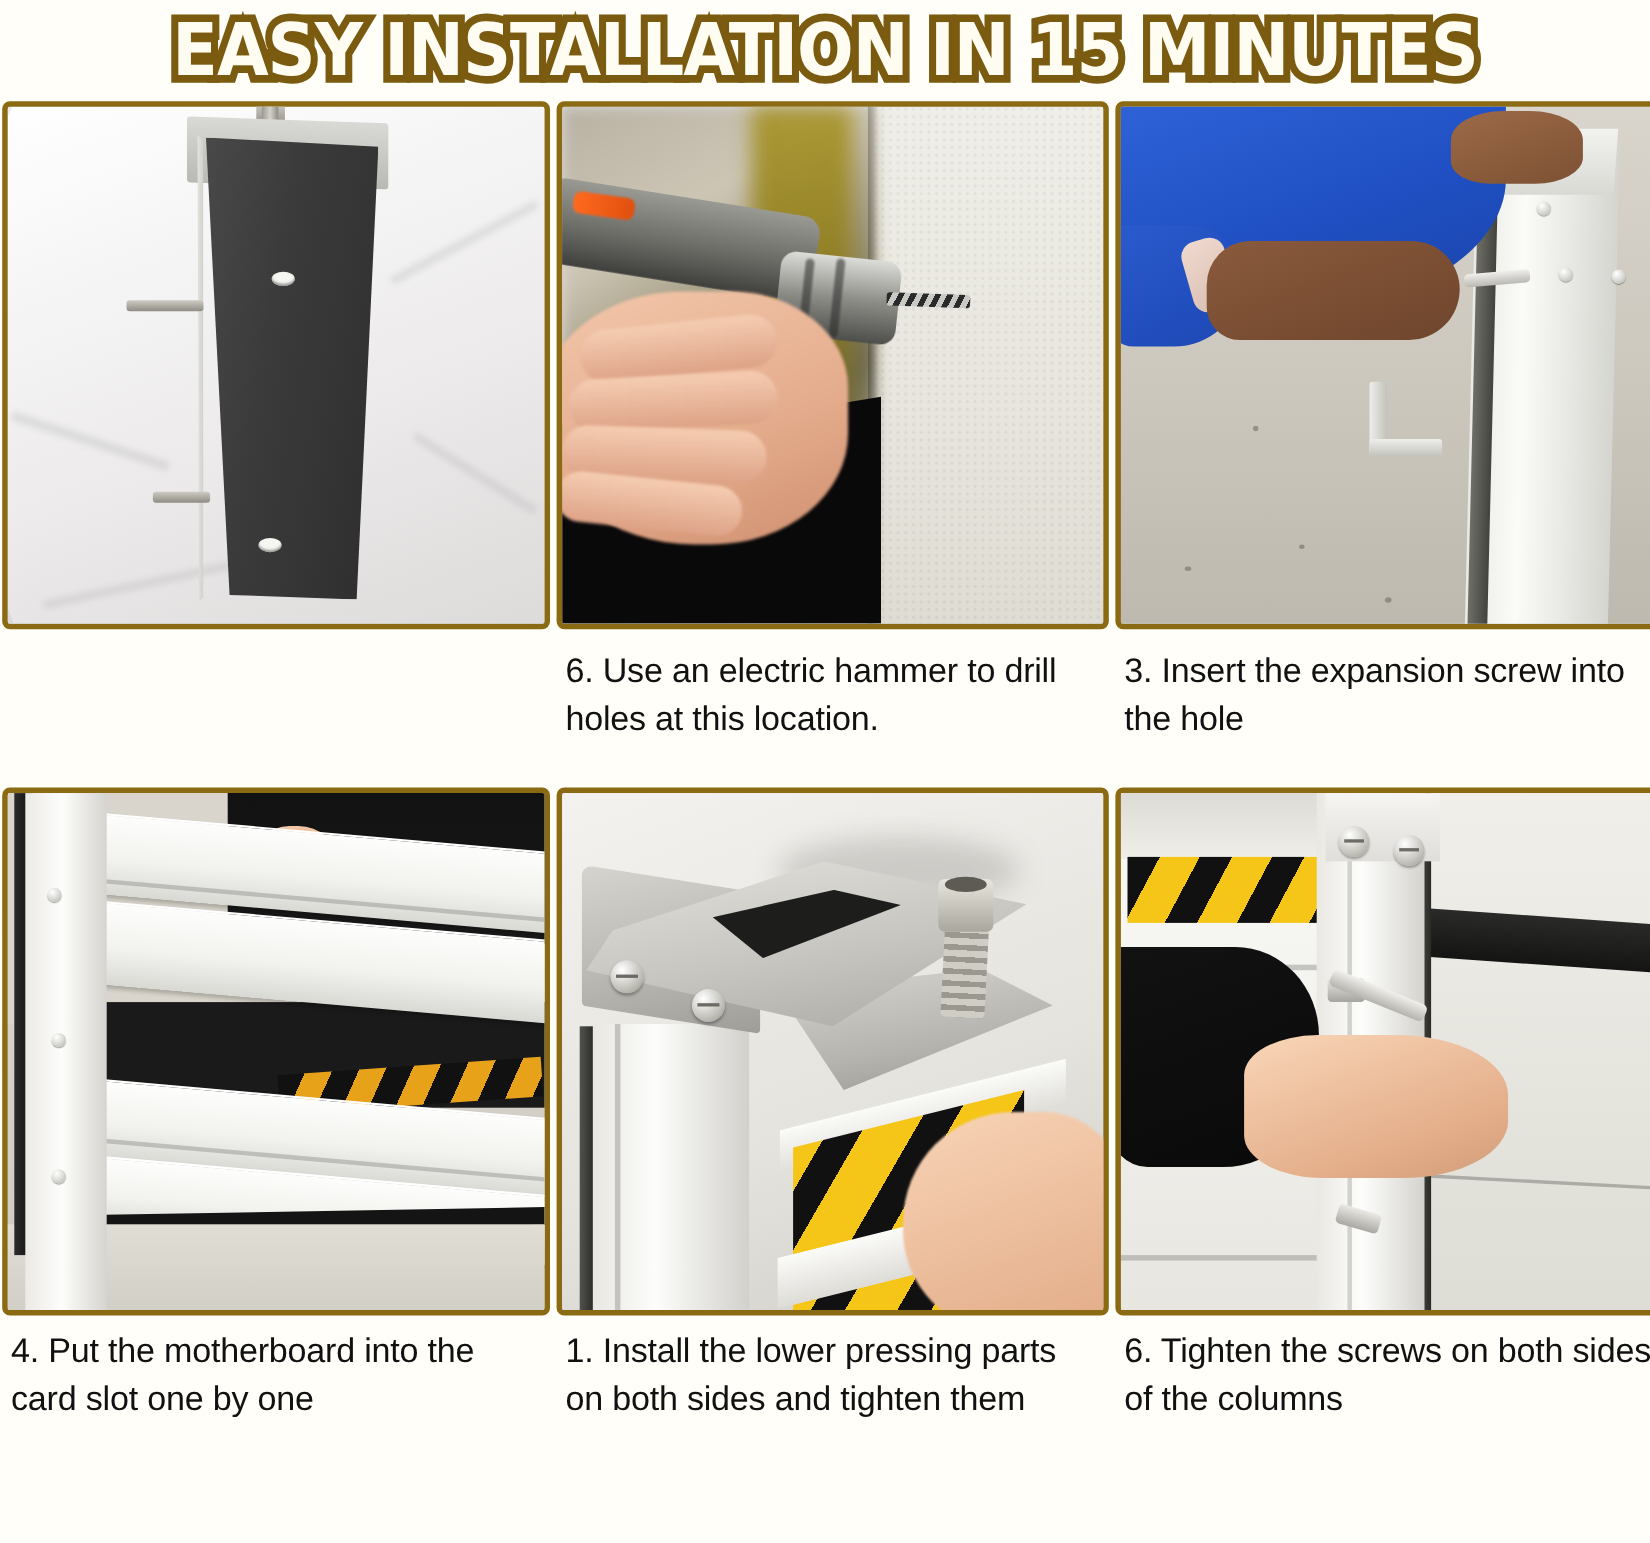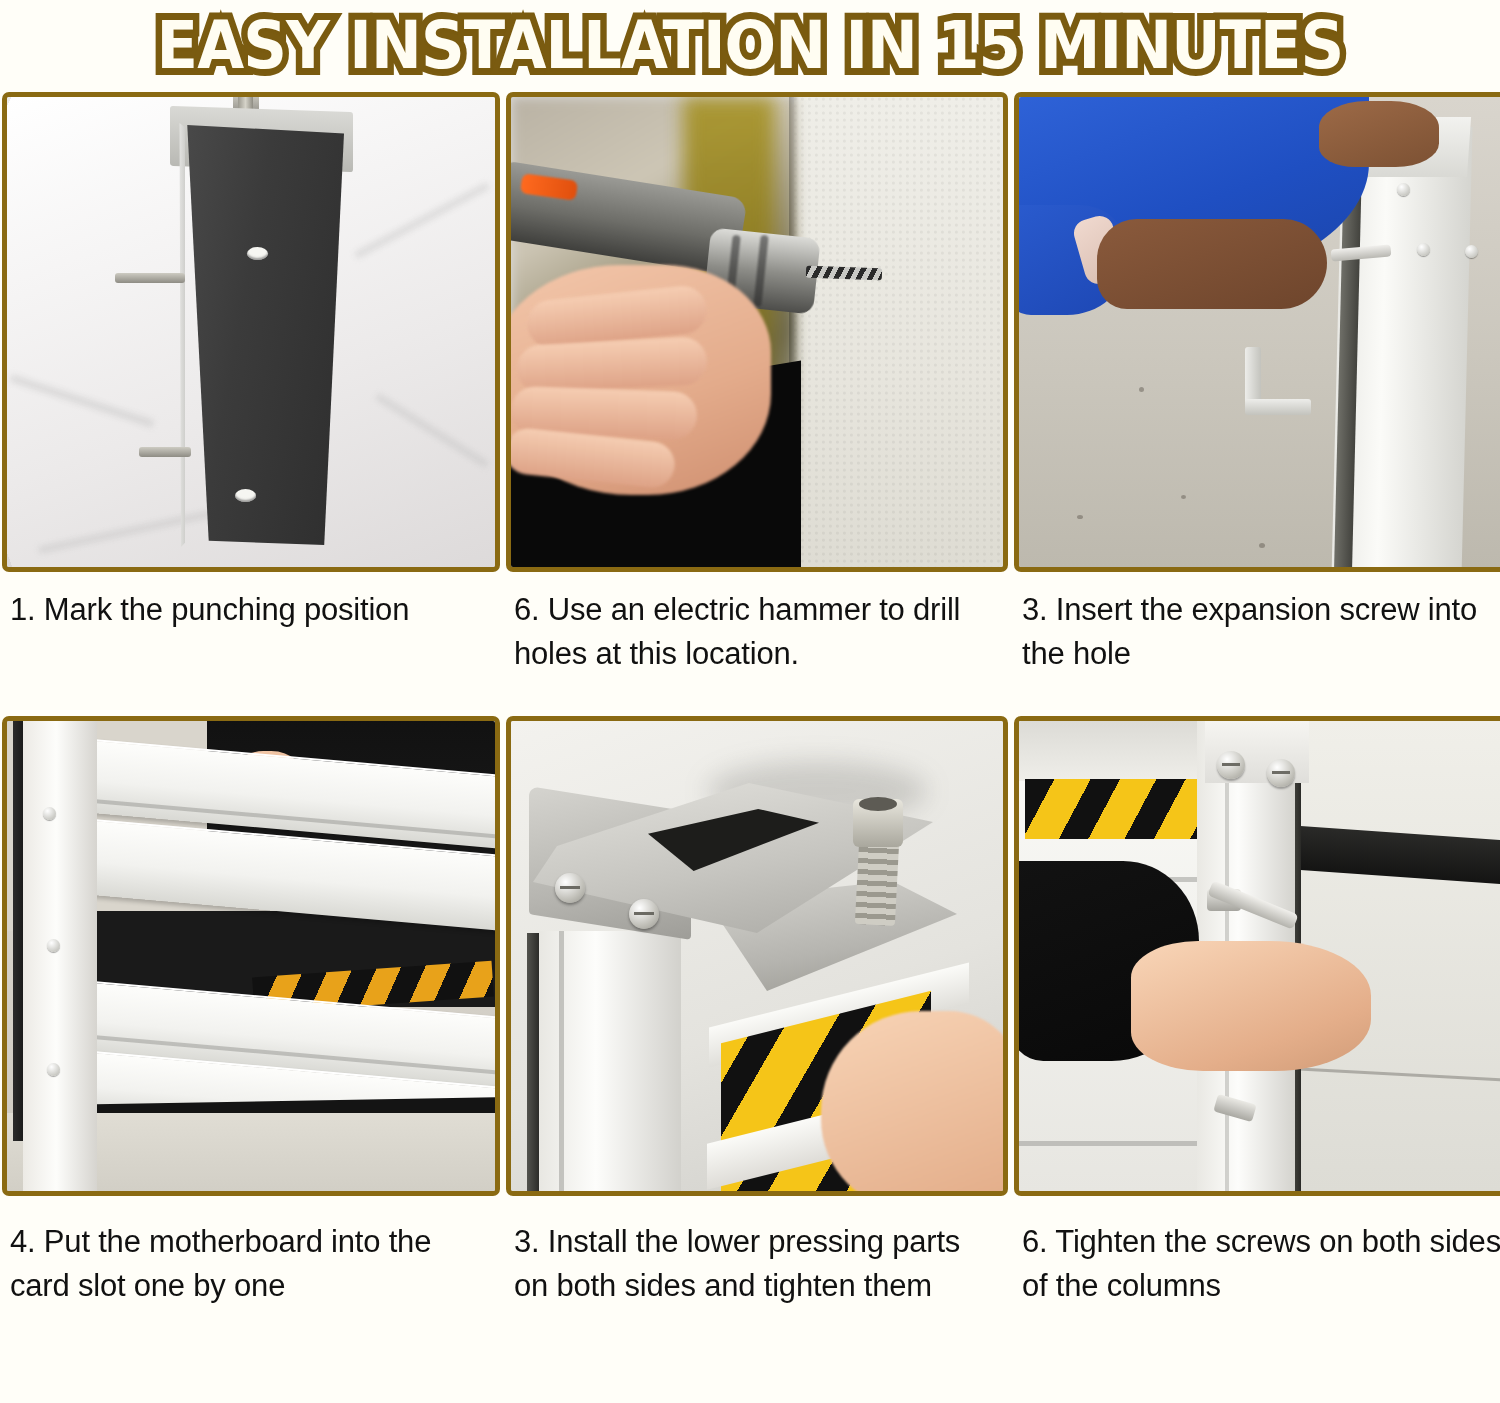--- a/index.html
+++ b/index.html
@@ -52,21 +52,21 @@
   .cap{
     font-size:31px;
     line-height:1.42;
     color:#111;
     padding:16px 8px 0 8px;
     letter-spacing:-0.2px;
     font-family:"Liberation Sans", sans-serif;
     min-height:104px;
   }
   .row2 .photo{height:480px;}
-  .row2 .cap{padding-top:24px;}
+  .row2 .cap{padding-top:10px;}
   .rowgap{height:24px;}
 
   
   .scene{position:absolute;inset:0;}
   .abs{position:absolute;}
 
   
   .p1-bg{
     position:absolute;inset:0;
     background:
@@ -435,21 +435,20 @@
           <div class="p1-bolt"></div>
           <div class="p1-plate"></div>
           <div class="p1-coledge"></div>
           <div class="p1-col"></div>
           <div class="p1-hole" style="left:240px;top:150px;"></div>
           <div class="p1-hole" style="left:228px;top:392px;"></div>
           <div class="p1-pin" style="left:108px;top:176px;width:70px;"></div>
           <div class="p1-pin" style="left:132px;top:350px;width:52px;"></div>
         </div>
       </div>
-      <div class="cap">1. Mark the punching position</div>
     </div>
 
     <div class="cell">
       <div class="photo">
         <div class="scene">
           <div class="p2-wall"></div>
           <div class="p2-bgleft"></div>
           <div class="p2-bgstripe"></div>
           <div class="p2-walledge"></div>
           <div class="p2-dark"></div>
@@ -548,21 +547,21 @@
           <div class="p5-bracket-front"></div>
           <div class="p5-bracket-top"></div>
           <div class="p5-slot"></div>
           <div class="p5-bolt"></div>
           <div class="p5-bolthead"></div>
           <div class="p5-boltcap"></div>
           <div class="p5-screw" style="left:44px;top:152px;"></div>
           <div class="p5-screw" style="left:118px;top:178px;"></div>
         </div>
       </div>
-      <div class="cap">3. Install the lower pressing parts on both sides and tighten them</div>
+      <div class="cap">1. Install the lower pressing parts on both sides and tighten them</div>
     </div>
 
     <div class="cell">
       <div class="photo">
         <div class="scene">
           <div class="p6-bg"></div>
           <div class="p6-wallR"></div>
           <div class="p6-skirt"></div>
           <div class="p6-floorline"></div>
           <div class="p6-panelL"></div>

